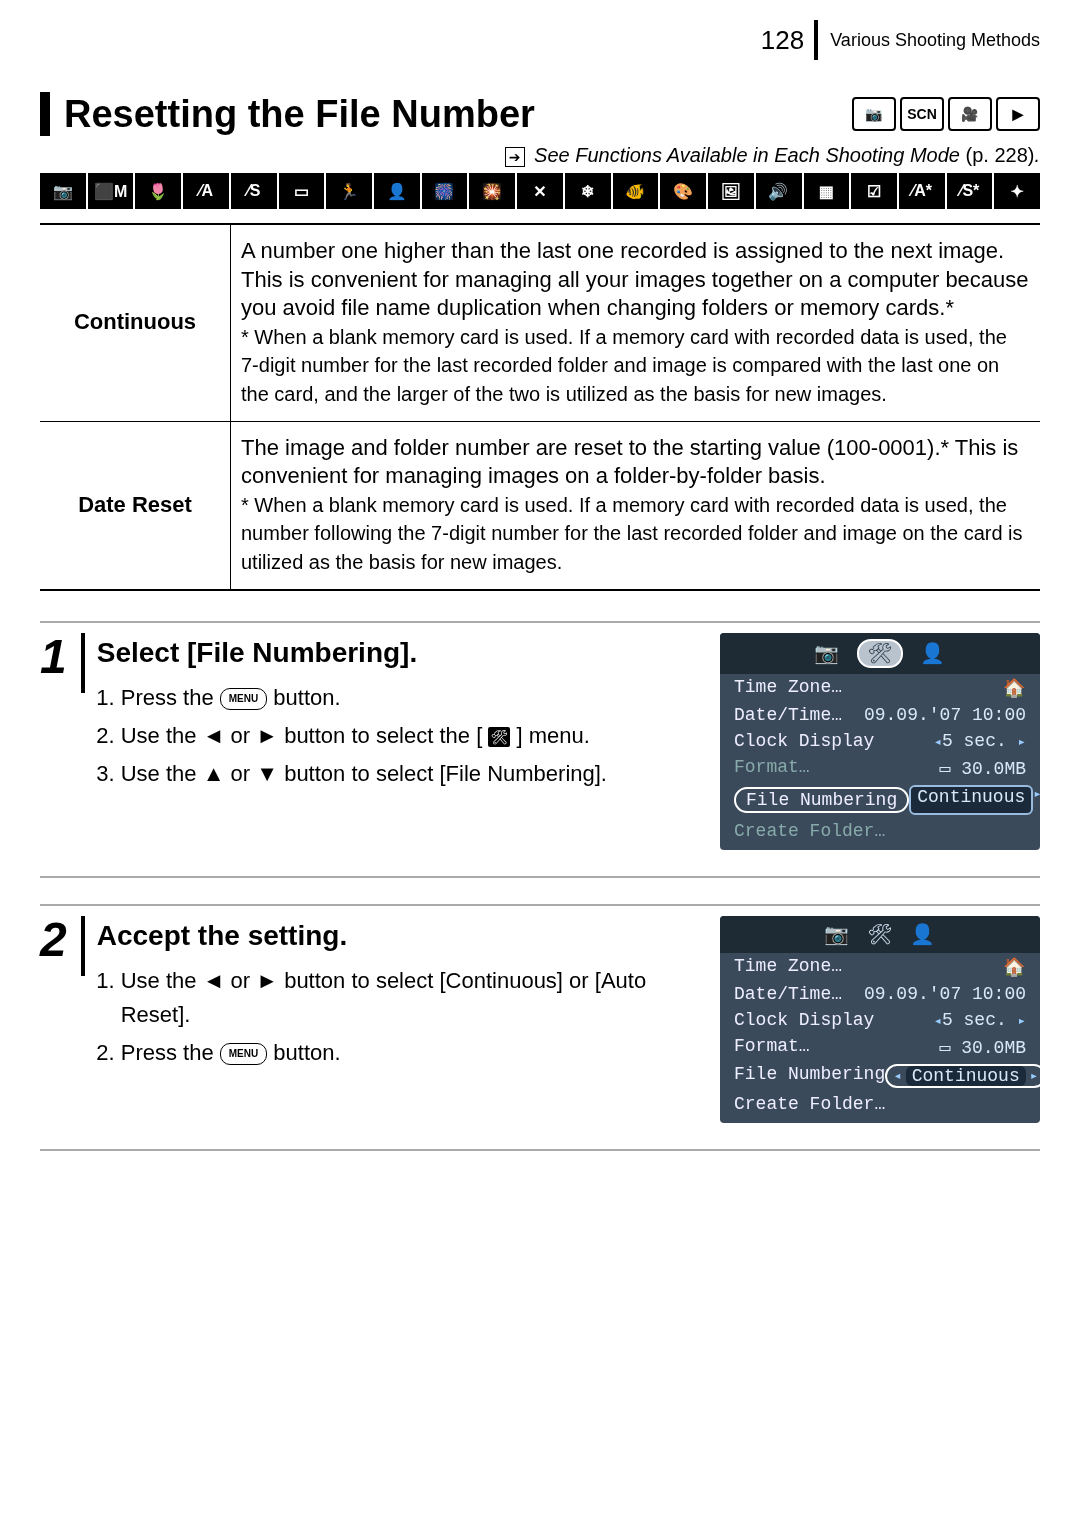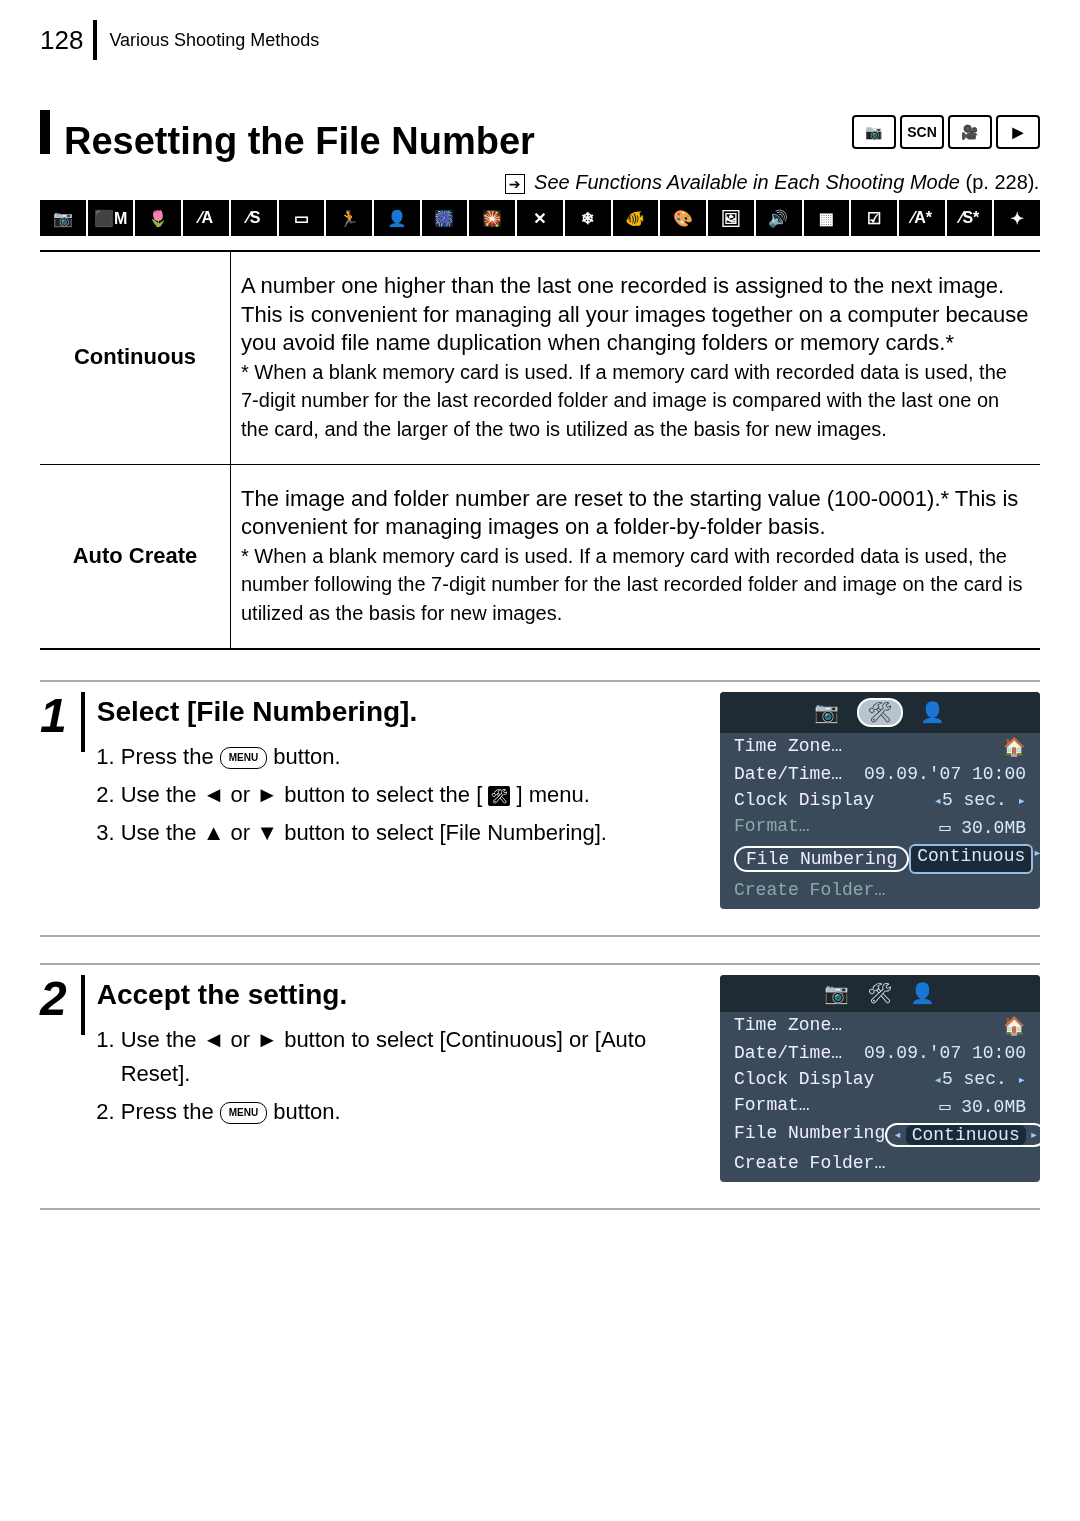--- a/index.html
+++ b/index.html
@@ -11,21 +11,22 @@
   }
   .page {
     width: 1040px;
     margin: 0 auto;
     padding: 20px 20px 40px 20px;
     box-sizing: border-box;
   }
   .header-row {
     display: flex;
     align-items: flex-end;
-    margin-bottom: 40px;
+    margin-bottom: 32px;
+    justify-content: flex-end;
   }
   .page-num {
     font-size: 26px;
     padding-right: 10px;
     border-right: 4px solid #000;
     height: 40px;
     line-height: 40px;
   }
   .breadcrumb {
     font-size: 18px;
@@ -44,21 +45,20 @@
   }
   .title-bar {
     width: 10px;
     height: 44px;
     background: #000;
     margin-right: 14px;
   }
   .title-text {
     font-size: 38px;
     font-weight: 800;
-    margin-top: 20px;
   }
   .mode-badges {
     display: flex;
     gap: 4px;
   }
   .mode-badge {
     border: 2px solid #000;
     border-radius: 4px;
     width: 40px;
     height: 30px;
@@ -111,21 +111,21 @@
   table.opts {
     width: 100%;
     border-collapse: collapse;
     border-top: 2px solid #000;
     border-bottom: 2px solid #000;
     margin-bottom: 30px;
   }
   table.opts td {
     border-top: 1px solid #000;
     vertical-align: middle;
-    padding: 20px 10px;
+    padding: 12px 10px;
     font-size: 22px;
     line-height: 1.3;
   }
   table.opts td.lbl {
     width: 170px;
     text-align: center;
     font-weight: 700;
     border-right: 1px solid #000;
   }
   .footnote {
@@ -299,21 +299,21 @@
   <table class="opts">
     <tbody>
         <tr>
       <td class="lbl">Continuous</td>
       <td>
         <span>A number one higher than the last one recorded is assigned to the next image. This is convenient for managing all your images together on a computer because you avoid file name duplication when changing folders or memory cards.*</span><br>
         <span class="footnote">* When a blank memory card is used. If a memory card with recorded data is used, the 7-digit number for the last recorded folder and image is compared with the last one on the card, and the larger of the two is utilized as the basis for new images.</span>
       </td>
     </tr>
     <tr>
-      <td class="lbl">Auto Create</td>
+      <td class="lbl">Date Reset</td>
       <td>
         <span>The image and folder number are reset to the starting value (100-0001).* This is convenient for managing images on a folder-by-folder basis.</span><br>
         <span class="footnote">* When a blank memory card is used. If a memory card with recorded data is used, the number following the 7-digit number for the last recorded folder and image on the card is utilized as the basis for new images.</span>
       </td>
     </tr>
   </tbody>
     </table>
 
   <div class="step-block">
     <div class="step-num-cell">

